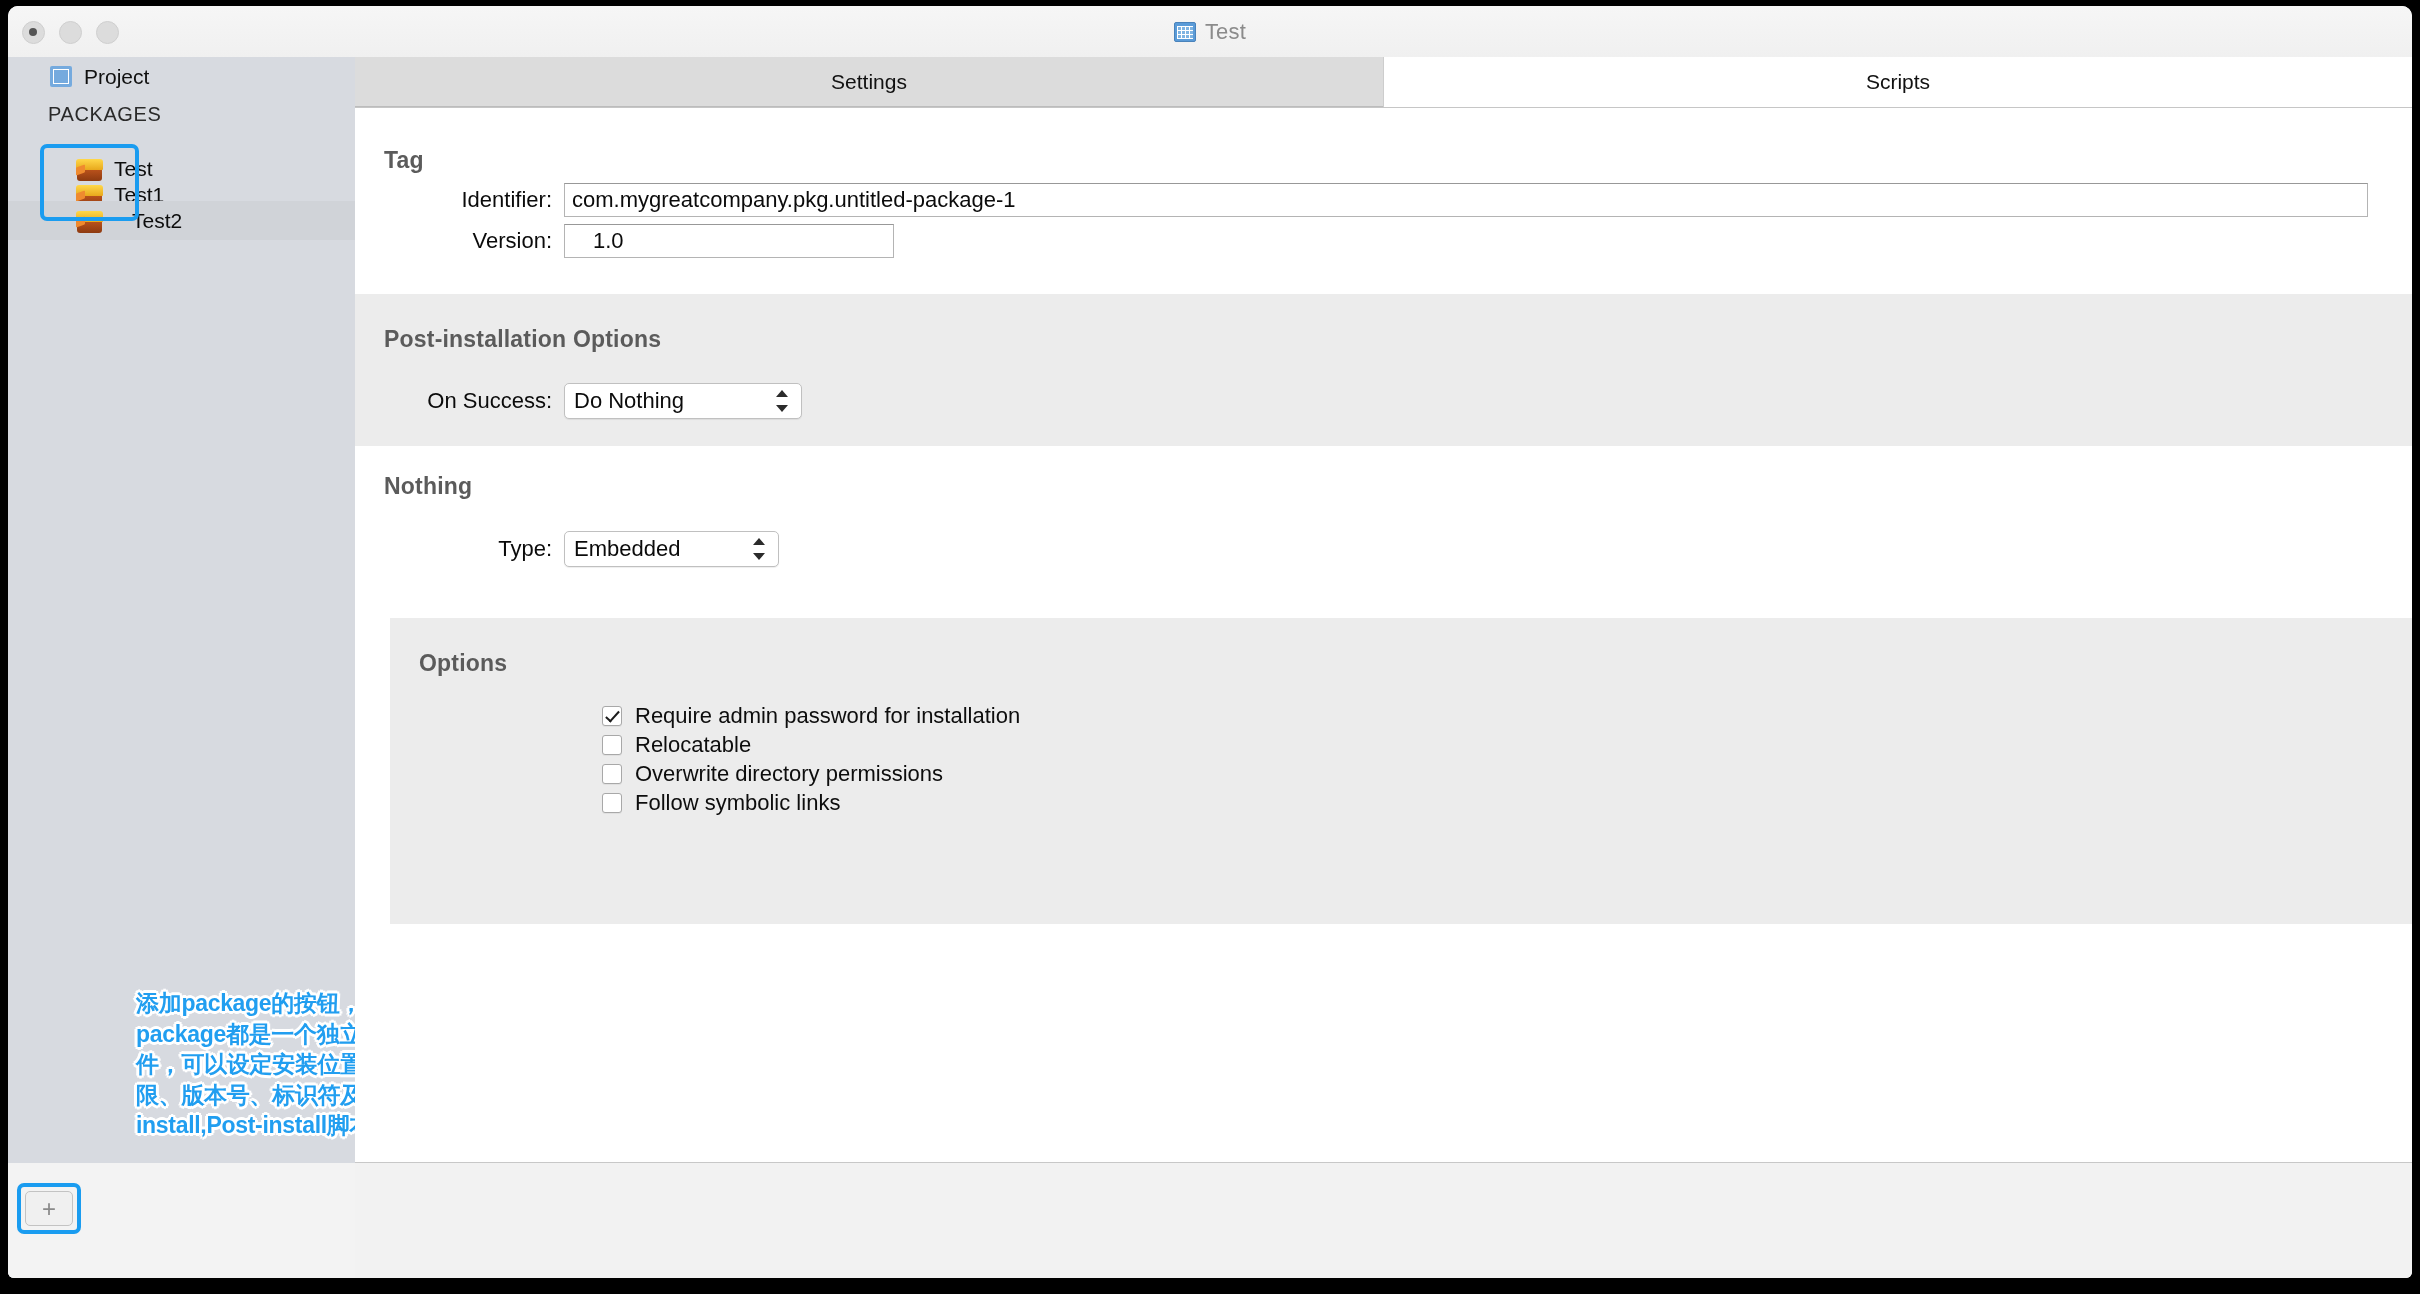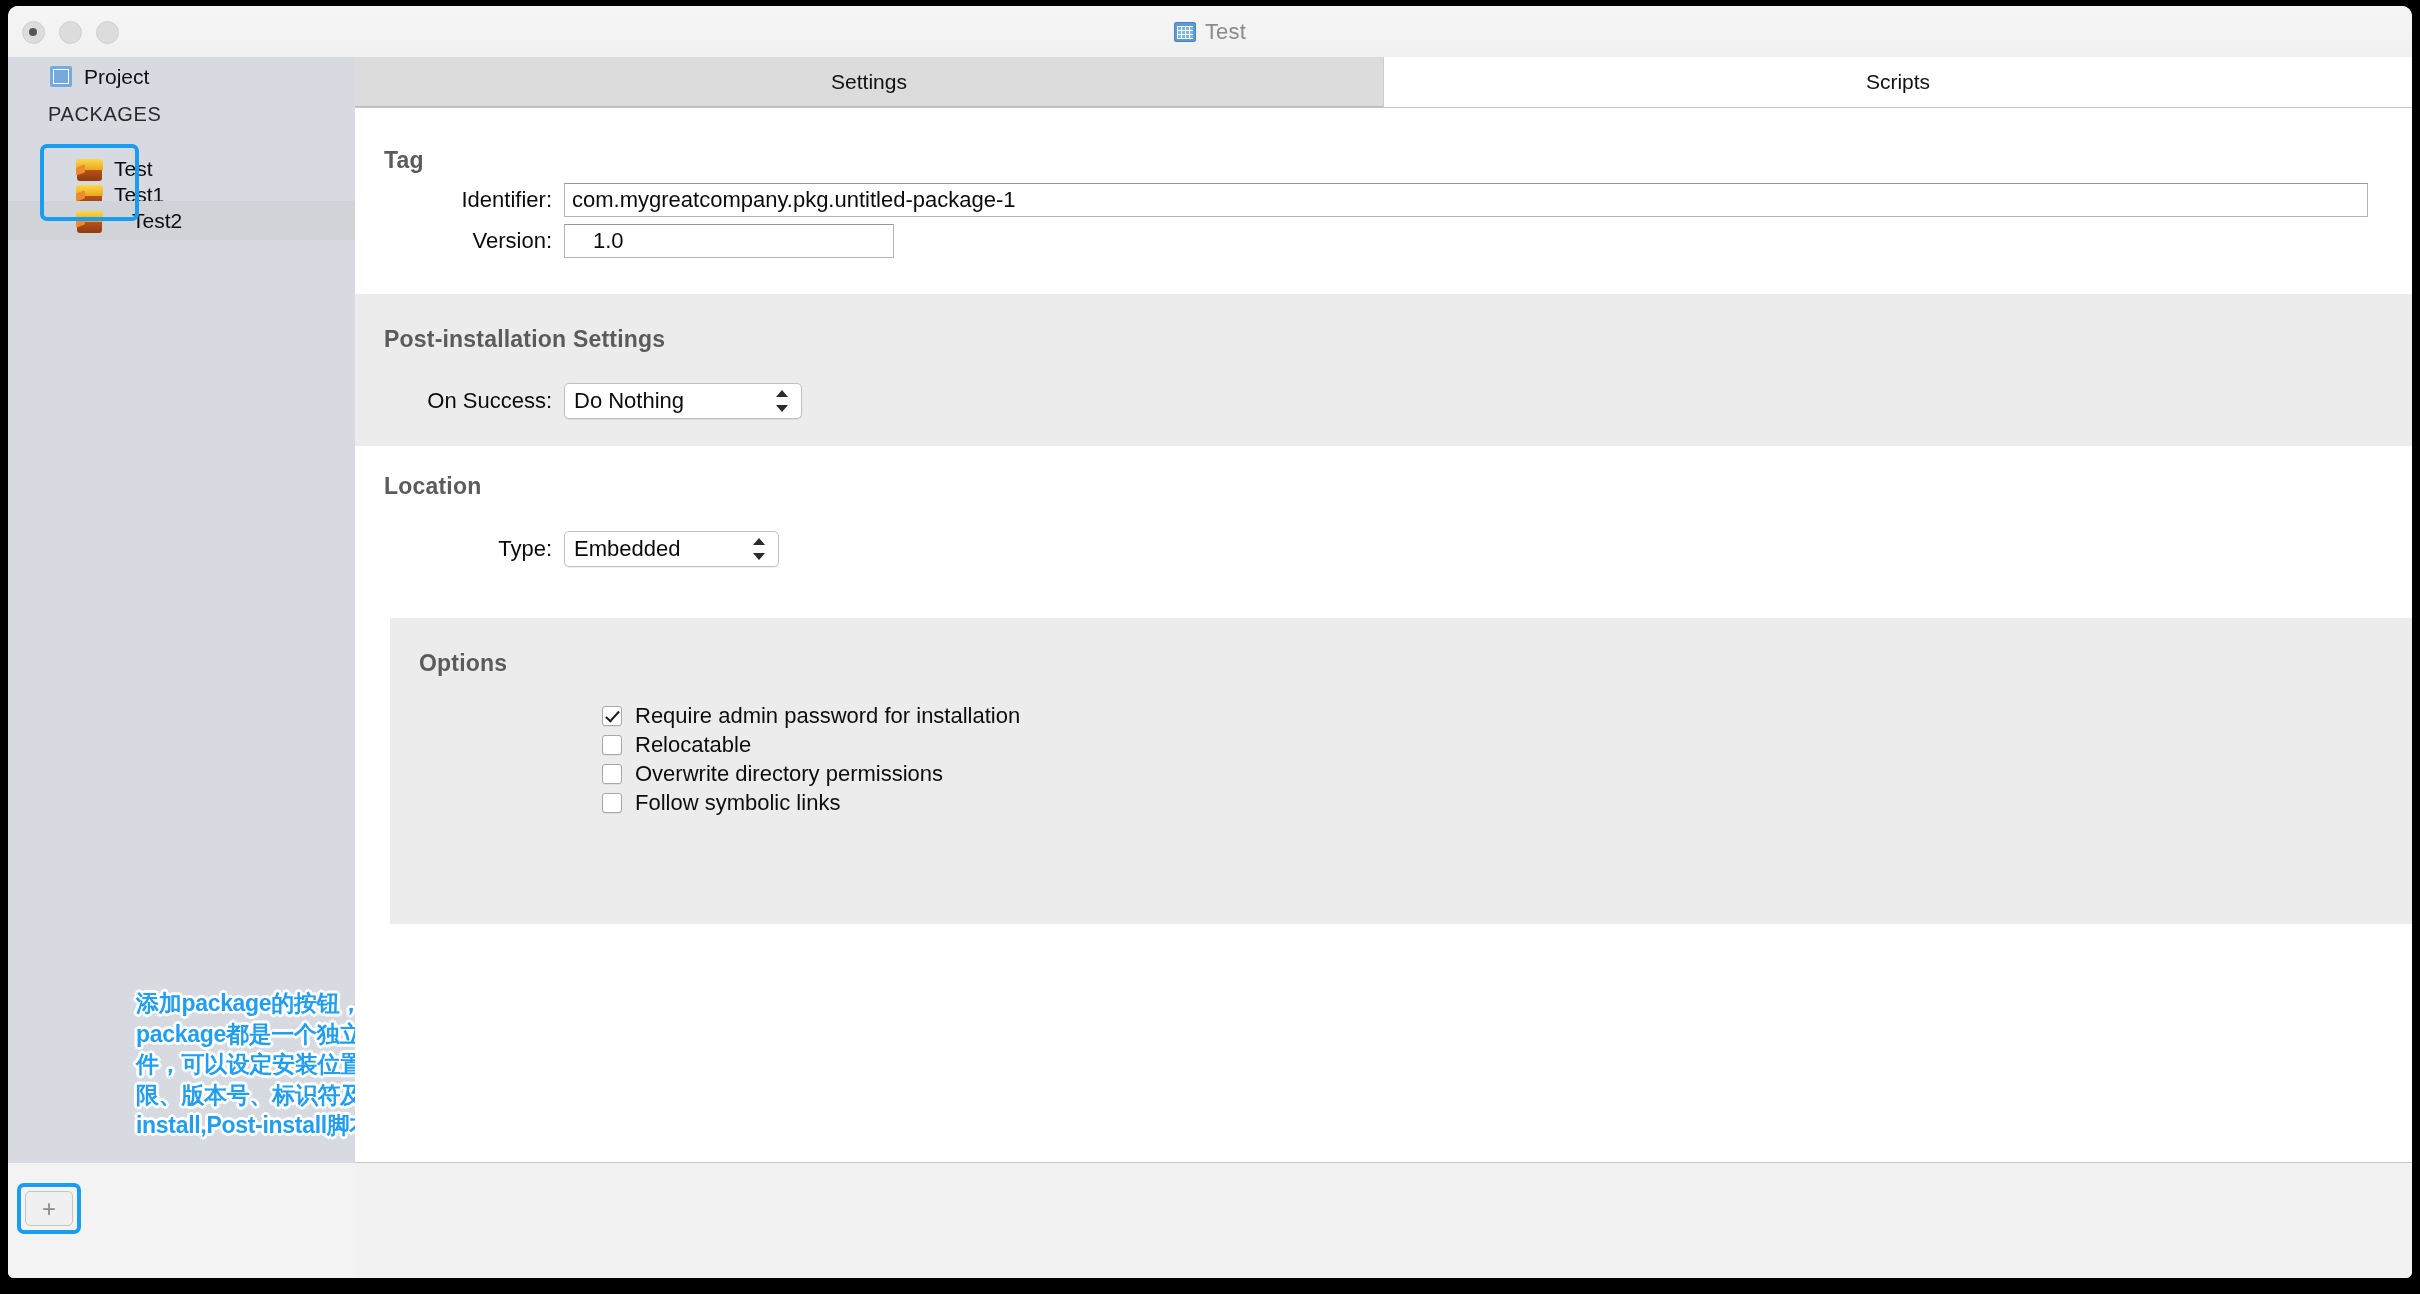--- a/index.html
+++ b/index.html
@@ -472,36 +472,36 @@
         <input class="text-input" style="width: 1804px;" value="com.mygreatcompany.pkg.untitled-package-1">
       </div>
 
       <div class="field-row" style="left:0px; top:116px;">
         <div class="field-label" style="width:209px;">Version:</div>
         <input class="text-input" style="width: 330px; padding-left: 28px;" value="1.0">
       </div>
     </div>
 
     <div class="section shaded" style="height:152px;">
-      <div class="section-title" style="left:29px; top:32px;">Post-installation Settings</div>
+      <div class="section-title" style="left:29px; top:32px;">Post-installation Options</div>
 
       <div class="field-row" style="left:0px; top:89px;">
         <div class="field-label" style="width:209px;">On Success:</div>
         <div class="popup" style="width:238px;">
           <span>Do Nothing</span>
           <span class="chev">
               <span class="up"></span>
               <span class="down"></span>
             </span>
         </div>
       </div>
     </div>
 
     <div class="section" style="height:172px;">
-      <div class="section-title" style="left:29px; top:27px;">Location</div>
+      <div class="section-title" style="left:29px; top:27px;">Nothing</div>
 
       <div class="field-row" style="left:0px; top:85px;">
         <div class="field-label" style="width:209px;">Type:</div>
         <div class="popup" style="width:215px;">
           <span>Embedded</span>
           <span class="chev">
               <span class="up"></span>
               <span class="down"></span>
             </span>
         </div>

